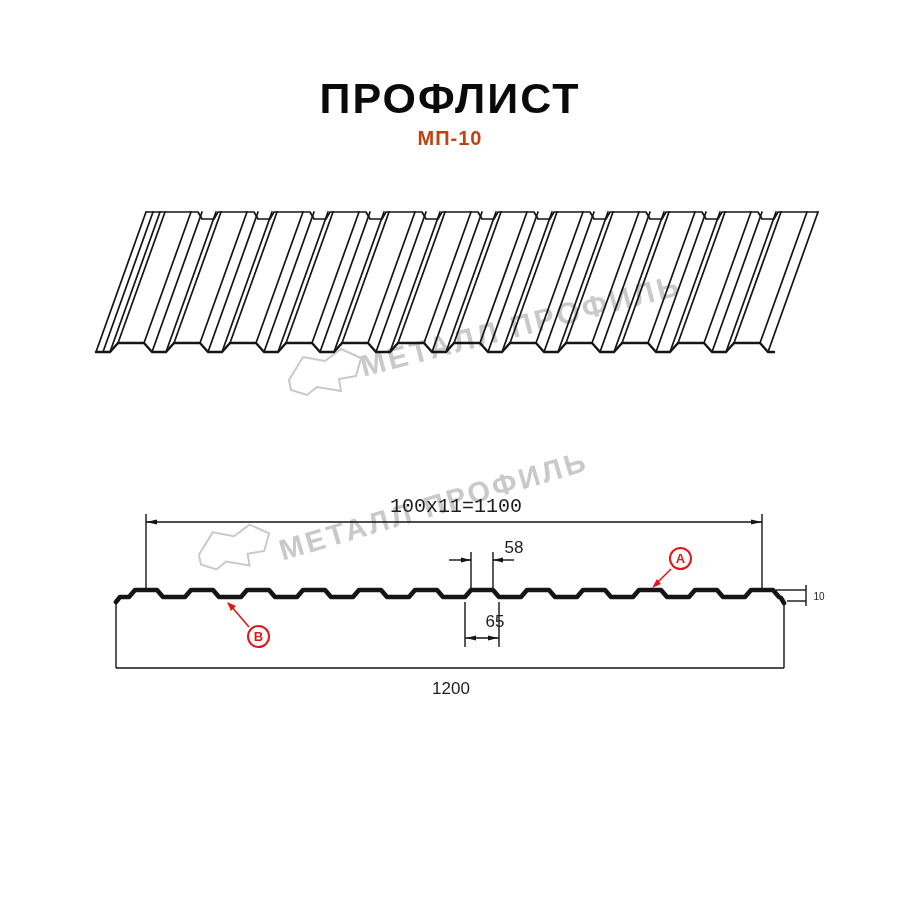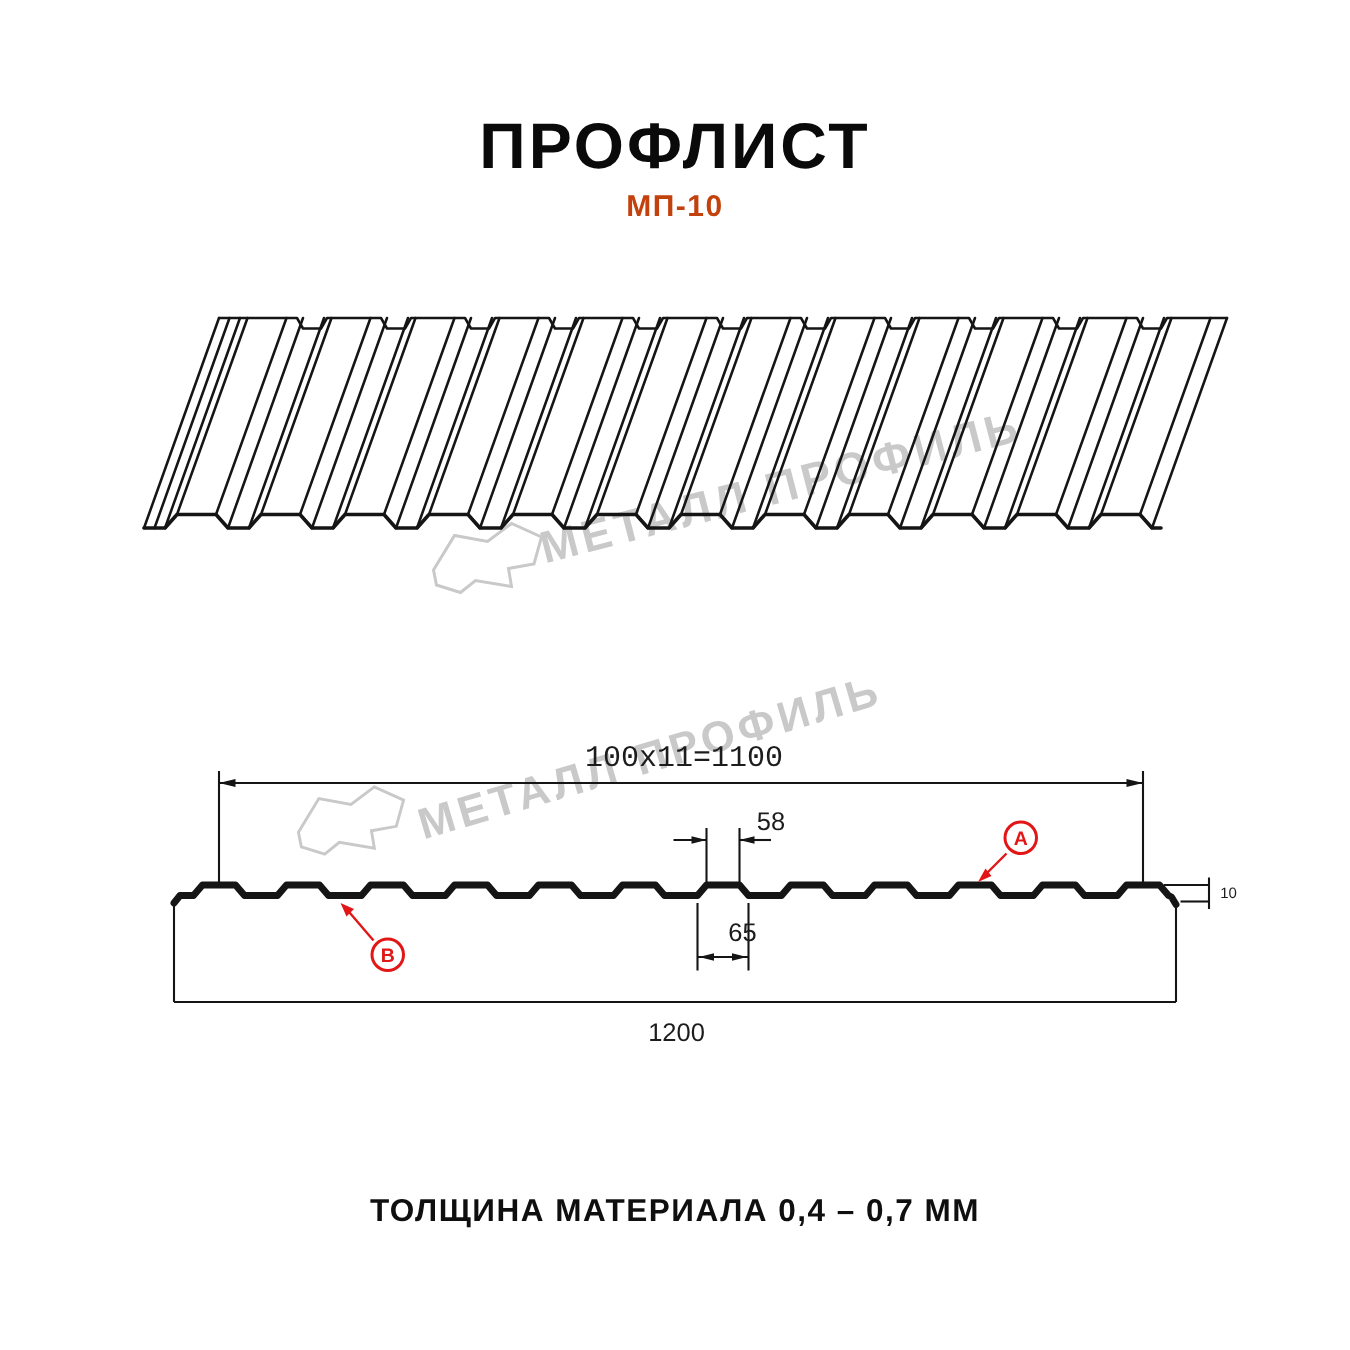--- a/index.html
+++ b/index.html
@@ -173,14 +173,13 @@
   <div class="dim dim-sm" style="left:819px;top:596px;">10</div>
   <div class="dim dim-md" style="left:451px;top:689px;text-align:center;">1200</div>
 
   <div class="ref refA">
     <span>A</span>
   </div>
   <div class="ref refB">
     <span>B</span>
   </div>
 
-  <div class="footer-note">ТОЛЩИНА МАТЕРИАЛА 0,4 – 0,7 ММ</div>
 </div>
 
 </body></html>

